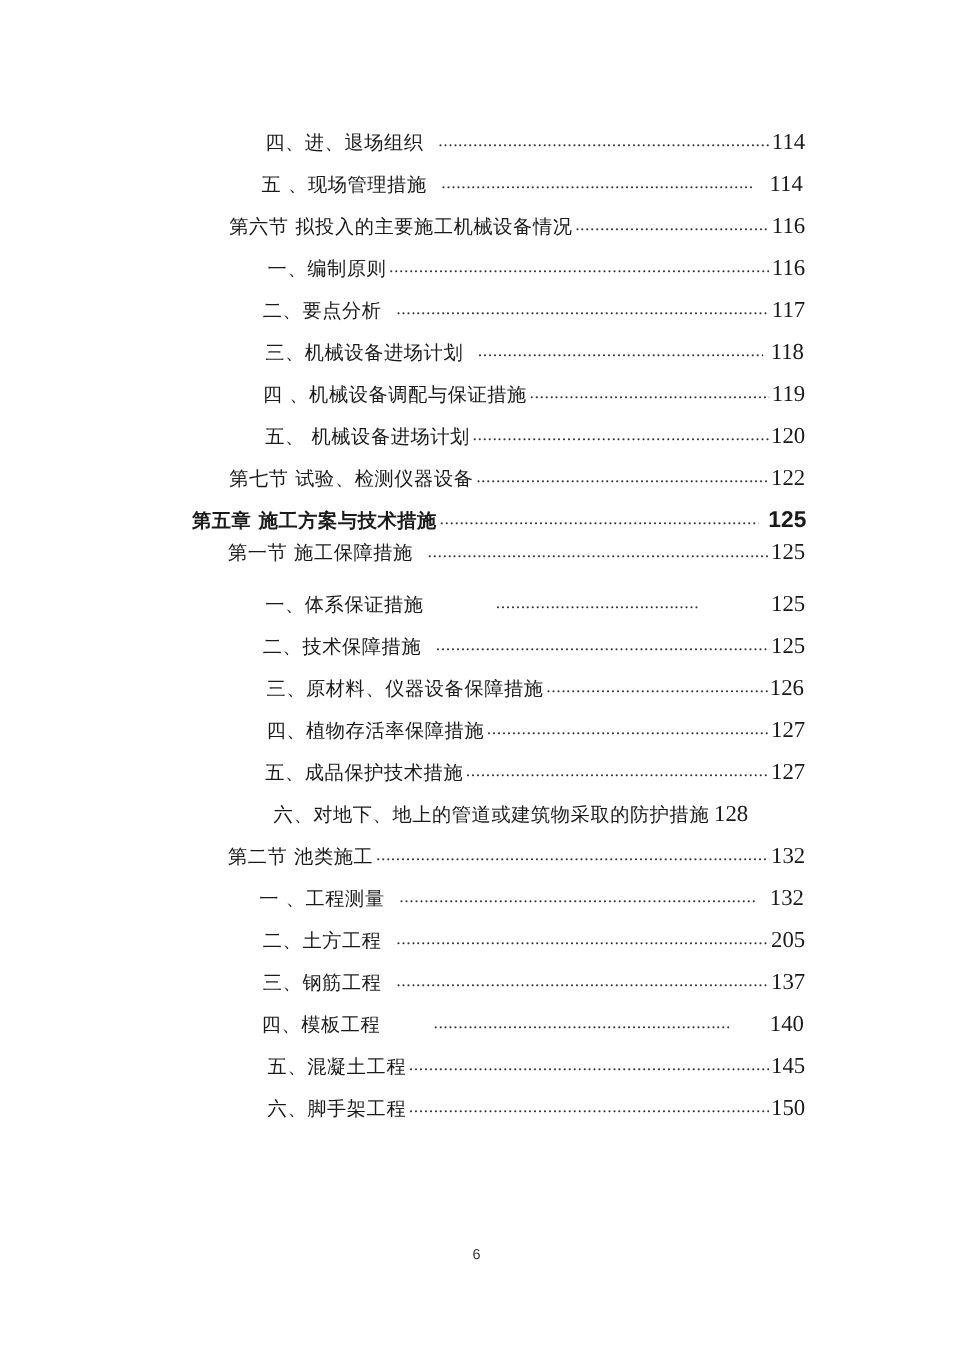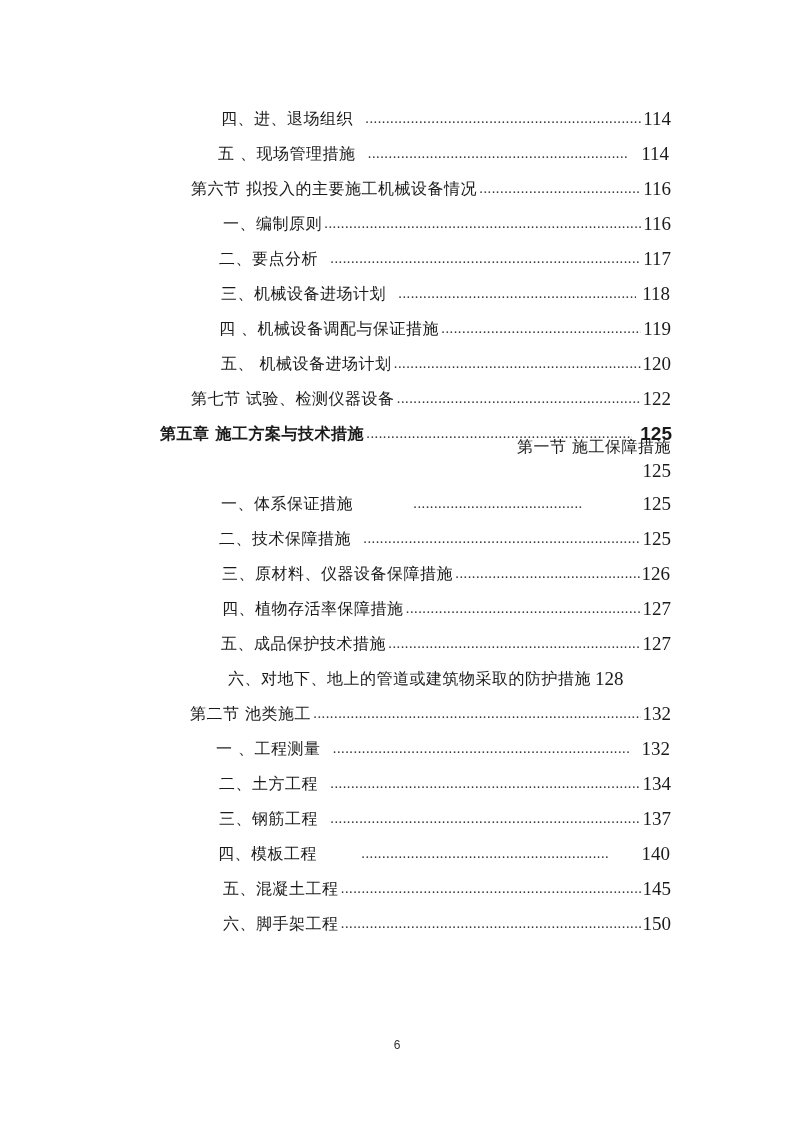--- a/index.html
+++ b/index.html
@@ -18,21 +18,21 @@
     .toc {
       position: absolute;
       left: 0;
       top: 0;
       width: 794px;
     }
     .toc-line {
       position: absolute;
       height: 24px;
       display: flex;
-      align-items: flex-end;
+      align-items: center;
       font-size: 16px;
       line-height: 24px;
       white-space: nowrap;
     }
     .toc-line .title {
       flex: 0 0 auto;
       letter-spacing: 0.5px;
     }
     .toc-line .leader {
       flex: 1 1 auto;
@@ -120,21 +120,21 @@
   <div class="toc-line" style="left:191px; top:387px; width:480px;">
     <span class="title">第七节  试验、检测仪器设备</span>
     <span class="leader"></span>
     <span class="page">122</span>
   </div>
   <div class="toc-line chapter" style="left:160px; top:422px; width:512px;">
     <span class="title">第五章  施工方案与技术措施</span>
     <span class="leader" style="margin-right:8px; font-weight:normal;"></span>
     <span class="page">125</span>
   </div>
-  <div class="toc-line" style="left:190px; top:435px; width:481px;flex-direction:column;">
+  <div class="toc-line" style="left:190px; top:449px; width:481px;">
     <span class="title">第一节  施工保障措施</span>
     <span class="leader" style="margin-left:12px;"></span>
     <span class="page">125</span>
   </div>
   <div class="toc-line" style="left:221px; top:492px; width:450px;gap:48px;">
     <span class="title">一、体系保证措施</span>
     <span class="leader" style="margin-left:12px; margin-right:12px;"></span>
     <span class="page">125</span>
   </div>
   <div class="toc-line" style="left:219px; top:527px; width:452px;">
@@ -168,21 +168,21 @@
     <span class="page">132</span>
   </div>
   <div class="toc-line" style="left:216px; top:737px; width:454px;">
     <span class="title">一 、工程测量</span>
     <span class="leader" style="margin-left:12px; margin-right:12px;"></span>
     <span class="page">132</span>
   </div>
   <div class="toc-line" style="left:219px; top:772px; width:452px;">
     <span class="title">二、土方工程</span>
     <span class="leader" style="margin-left:12px;"></span>
-    <span class="page">134</span>
+    <span class="page">205</span>
   </div>
   <div class="toc-line" style="left:219px; top:807px; width:452px;">
     <span class="title">三、钢筋工程</span>
     <span class="leader" style="margin-left:12px;"></span>
     <span class="page">137</span>
   </div>
   <div class="toc-line" style="left:218px; top:842px; width:452px;gap:32px;">
     <span class="title">四、模板工程</span>
     <span class="leader" style="margin-left:12px;"></span>
     <span class="page">140</span>

